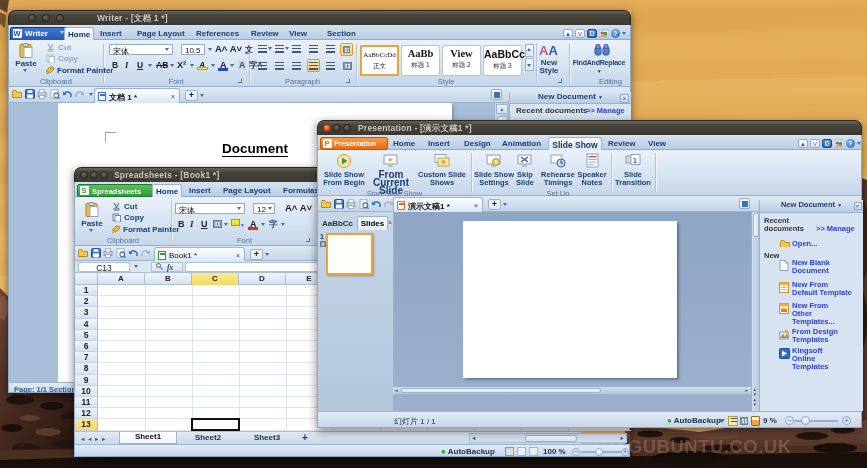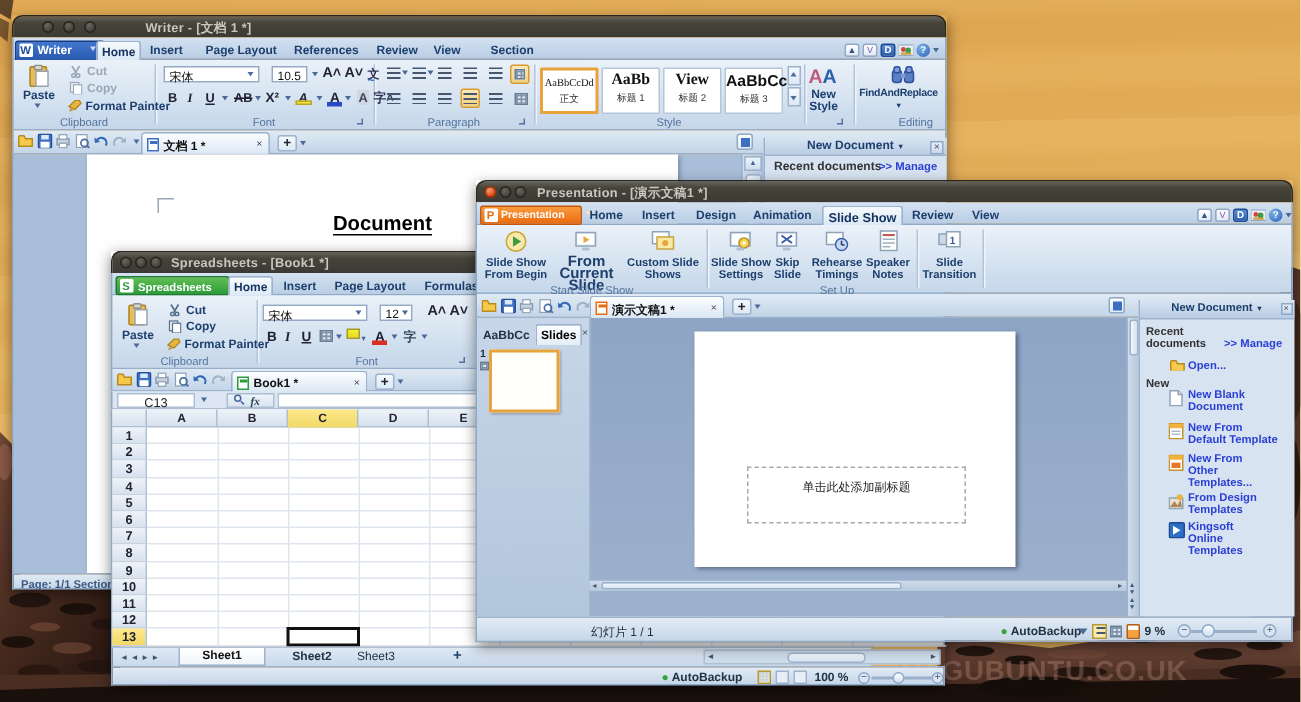--- a/index.html
+++ b/index.html
@@ -358,21 +358,21 @@
           <path d="M1,2.6 L1.2,6.2 L4.8,5.6 Z" fill="#2f68b8"></path>
         </svg>
         <svg class="abs" width="10" height="10" style="left:65.5px;top:2px" viewBox="0 0 10 10">
           <path d="M1.5,8 A3.4,3.4 0 0 1 7.4,4.6 L8.4,5.6" fill="none" stroke="#9fb2c8" stroke-width="1.4"></path>
           <path d="M9,2.6 L8.8,6.2 L5.2,5.6 Z" fill="#9fb2c8"></path>
         </svg>
         <div class="td" style="left:80.0px;top:6px"></div>
         <div class="abs" style="left:79px;top:1px;width:91px;height:15px;background:linear-gradient(180deg,#fdfeff,#e9f1f9 55%,#d9e7f3);border:1px solid #9db3cd;border-bottom:0;border-radius:3px 3px 0 0">
           <div class="abs" style="left:3px;top:3px;width:8px;height:9px;background:#fff;border:1px solid #2d9a3c;"></div>
           <div class="abs" style="left:4.5px;top:4.5px;width:5px;height:2px;background:#2d9a3c"></div>
-          <div class="abs" style="left:14px;top:3px;font-size:8px;font-weight:bold;color:#111;white-space:nowrap">Book1 *</div>
+          <div class="abs" style="left:14px;top:3px;font-size:8px;font-weight:normal;color:#111;white-space:nowrap">Book1 *</div>
           <div class="abs" style="right:4px;top:3.5px;font-size:7px;color:#445">×</div>
         </div>
         <div class="abs" style="left:175px;top:3px;width:13px;height:11px;background:linear-gradient(180deg,#f4f9fd,#dce9f4);border:1px solid #9db3cd;border-radius:2px;font-size:9px;font-weight:bold;color:#223;text-align:center;line-height:9px">+</div>
         <div class="td" style="left:190px;top:7px"></div>
       </div>
   <div class="abs" style="left:0;top:94px;width:556px;height:12px;background:#dce6f2;border-bottom:1px solid #aebfd3;border-left:1px solid #8fa9c8;border-right:1px solid #8fa9c8">
     <div class="abs" style="left:3px;top:0.5px;width:52px;height:10.5px;background:#fff;border:1px solid #aebfd3;font-size:8.5px;text-align:center;color:#222">C13</div>
     <div class="td" style="left:59px;top:4px"></div>
     <div class="abs" style="left:76px;top:0.5px;width:32px;height:10.5px;background:linear-gradient(180deg,#eef4fa,#d8e4f0);border:1px solid #aebfd3"></div>
     <div class="abs" style="left:81px;top:2px;width:5px;height:5px;border:1.2px solid #44659c;border-radius:50%"></div>
@@ -429,21 +429,21 @@
 <div class="abs" style="left:352px;top:12px;width:1px;height:146px;background:#dfe5ee"></div>
 <div class="abs" style="left:399px;top:12px;width:1px;height:146px;background:#dfe5ee"></div>
 <div class="abs" style="left:446px;top:12px;width:1px;height:146px;background:#dfe5ee"></div>
 <div class="abs" style="left:493px;top:12px;width:1px;height:146px;background:#dfe5ee"></div>
 <div class="abs" style="left:116px;top:145.4px;width:49px;height:13px;border:2px solid #111"></div>
       </div>
   <div class="abs" style="left:0;top:264px;width:508px;height:13px;background:linear-gradient(180deg,#dfe9f4,#c9d8ea);border-top:1px solid #aebfd3;border-left:1px solid #8fa9c8;border-right:1px solid #8fa9c8">
     <span class="abs" style="left:5px;color:#456;font-size:5.5px;top:3.5px">◄ ◄ ► ►</span>
     <div class="abs" style="left:44px;top:0;width:58px;height:12px;background:linear-gradient(180deg,#fff,#f0f5fa);border:1px solid #9db3cd;border-top:0;font-size:8px;font-weight:bold;text-align:center;color:#111">Sheet1</div>
     <div class="abs" style="left:104px;top:1px;width:58px;font-size:8px;font-weight:bold;text-align:center;color:#234">Sheet2</div>
-    <div class="abs" style="left:163px;top:1px;width:58px;font-size:8px;font-weight:normal;color:#234">Sheet3</div>
+    <div class="abs" style="left:163px;top:1px;width:58px;font-size:8px;font-weight:bold;text-align:center;color:#234">Sheet3</div>
     <div class="abs" style="left:227px;top:0px;font-size:10px;font-weight:bold;color:#1d3f6e">+</div>
     <div class="abs" style="left:394px;top:1px;width:158px;height:10px;background:#cfdcea;border:1px solid #aebfd3">
       <div class="abs" style="left:1px;top:0.5px;font-size:5.5px;color:#456">◄</div>
           <div class="abs" style="right:1px;top:0.5px;font-size:5.5px;color:#456">►</div>
       <div class="abs" style="left:55px;top:0.5px;width:52px;height:7.5px;background:linear-gradient(180deg,#f4f8fc,#d6e3f0);border:1px solid #9db3cd;border-radius:3px"></div>
     </div>
   </div>
   <div class="statusb" style="top:277px;height:13px;border:1px solid #8fa9c8;border-top:1px solid #9db3cd">
     <div class="abs" style="left:366px;top:2px;font-size:8px;font-weight:bold;color:#234"><span style="color:#35a435">●</span> AutoBackup</div>
     <div class="abs" style="left:430px;top:1.5px;width:9px;height:9px;border:1px solid #b89a30;background:#f8eab0">
@@ -590,21 +590,20 @@
   <div class="abs" style="left:0;top:92px;width:545px;height:199px;background:linear-gradient(180deg,#8ea5c5,#9db1cd);border-left:1px solid #8fa9c8;border-right:1px solid #8fa9c8">
     <div class="abs" style="left:0;top:0;width:76px;height:199px;background:linear-gradient(180deg,#c7d6e8,#b2c6dc);border-right:1px solid #9db3cd">
       <div class="abs" style="left:1px;top:4px;width:37px;height:14px;font-size:8px;font-weight:bold;color:#234;text-align:center;padding-top:2.5px">AaBbCc</div>
       <div class="abs" style="left:39px;top:4px;width:31px;height:14px;background:linear-gradient(180deg,#fdfeff,#e4edf6);border:1px solid #9db3cd;border-bottom:0;font-size:8px;font-weight:bold;text-align:center;padding-top:2px;border-radius:2px 2px 0 0">Slides</div>
       <div class="abs" style="left:70px;top:7px;width:8px;height:8px;font-size:7px;color:#456">×</div>
       <div class="abs" style="left:2px;top:21px;font-size:7px;font-weight:bold;color:#234">1</div>
       <div class="icg" style="left:2px;top:29px;width:6px;height:6px"></div>
       <div class="abs" style="left:8px;top:21px;width:47px;height:42px;background:#fffef8;border:2px solid #e8a33d;box-shadow:1px 1px 2px rgba(0,0,0,.3)"></div>
     </div>
     <div class="abs" style="left:145px;top:9px;width:214px;height:157px;background:#fff;box-shadow:1.5px 1.5px 3px rgba(20,30,50,.5)">
-      <div class="abs" style="left:35px;top:90px;width:146px;height:38px;border:1px dashed #aaa;text-align:center;font-size:8px;color:#222;padding-top:7px">单击此处添加副标题</div>
     </div>
     <div class="abs" style="left:433px;top:0;width:8px;height:199px;background:linear-gradient(90deg,#cfdcea,#b6c9de);border-left:1px solid #9db3cd">
       <div class="abs" style="left:0.5px;top:1px;width:6px;height:24px;background:linear-gradient(90deg,#f2f7fc,#d4e2f0);border:1px solid #9db3cd;border-radius:2px"></div>
       <div class="abs" style="left:0.5px;bottom:4px;font-size:4.5px;color:#3a5578;line-height:5px">▲<br>▼<br>▲<br>▼</div>
     </div>
     <div class="abs" style="left:441px;top:-12px;width:104px;height:211px;background:#d7e3f0;border-left:1px solid #9db3cd;overflow:hidden">
       <div class="abs" style="left:0;top:0;width:103px;height:13px;background:linear-gradient(180deg,#d8e5f2,#b9cce3);border-bottom:1px solid #9db3cd;text-align:center;font-size:7.5px;font-weight:bold;color:#1d3f6e">New Document <span style="font-size:5px">▼</span></div>
       <div class="abs" style="right:1.5px;top:2px;width:8px;height:8px;background:linear-gradient(180deg,#e8f0f8,#c8d8ea);border:1px solid #8fa9c8;font-size:6px;text-align:center;color:#456;line-height:7px">×</div>
       <div class="abs" style="left:4px;top:17px;width:60px;font-size:7.5px;font-weight:bold;color:#333;line-height:8px">Recent<br>documents</div>
 <div class="abs link" style="left:56px;top:24px;font-size:7.5px">&gt;&gt; Manage</div>

